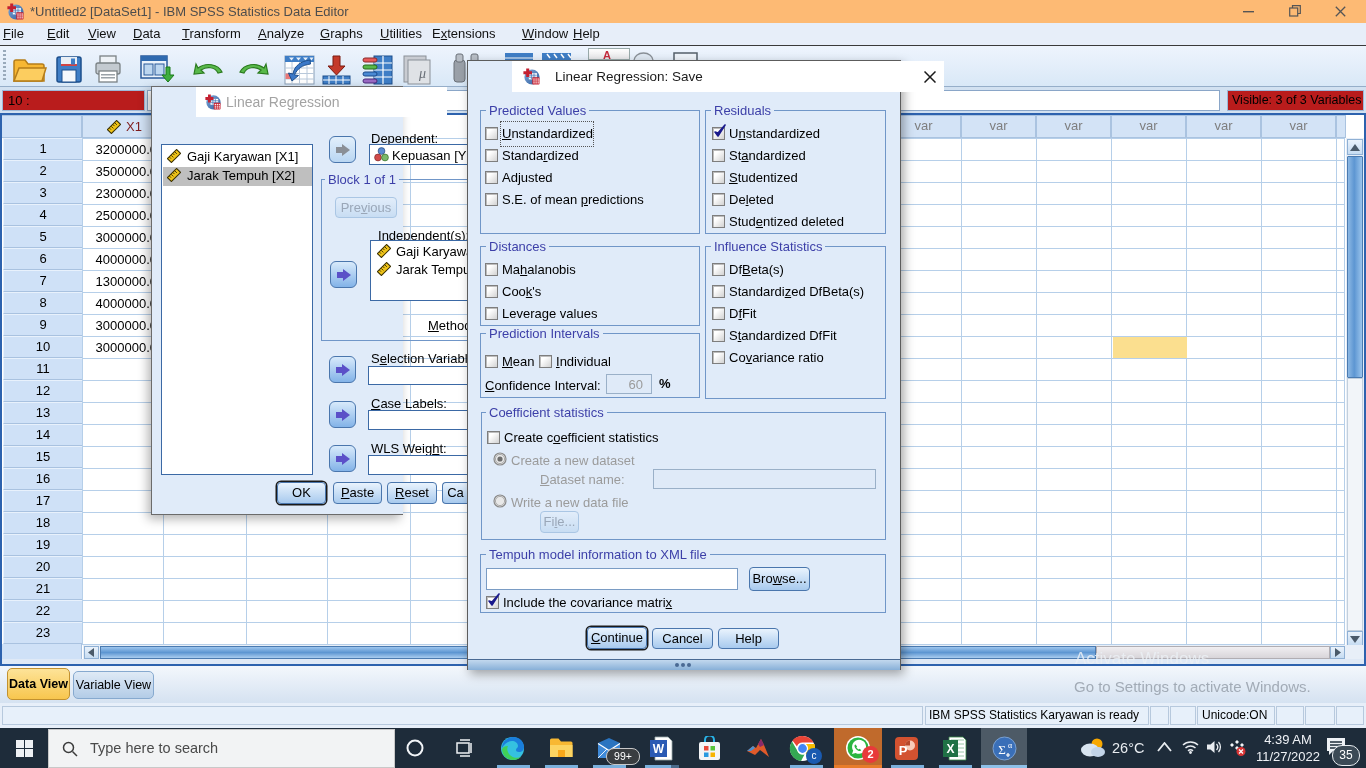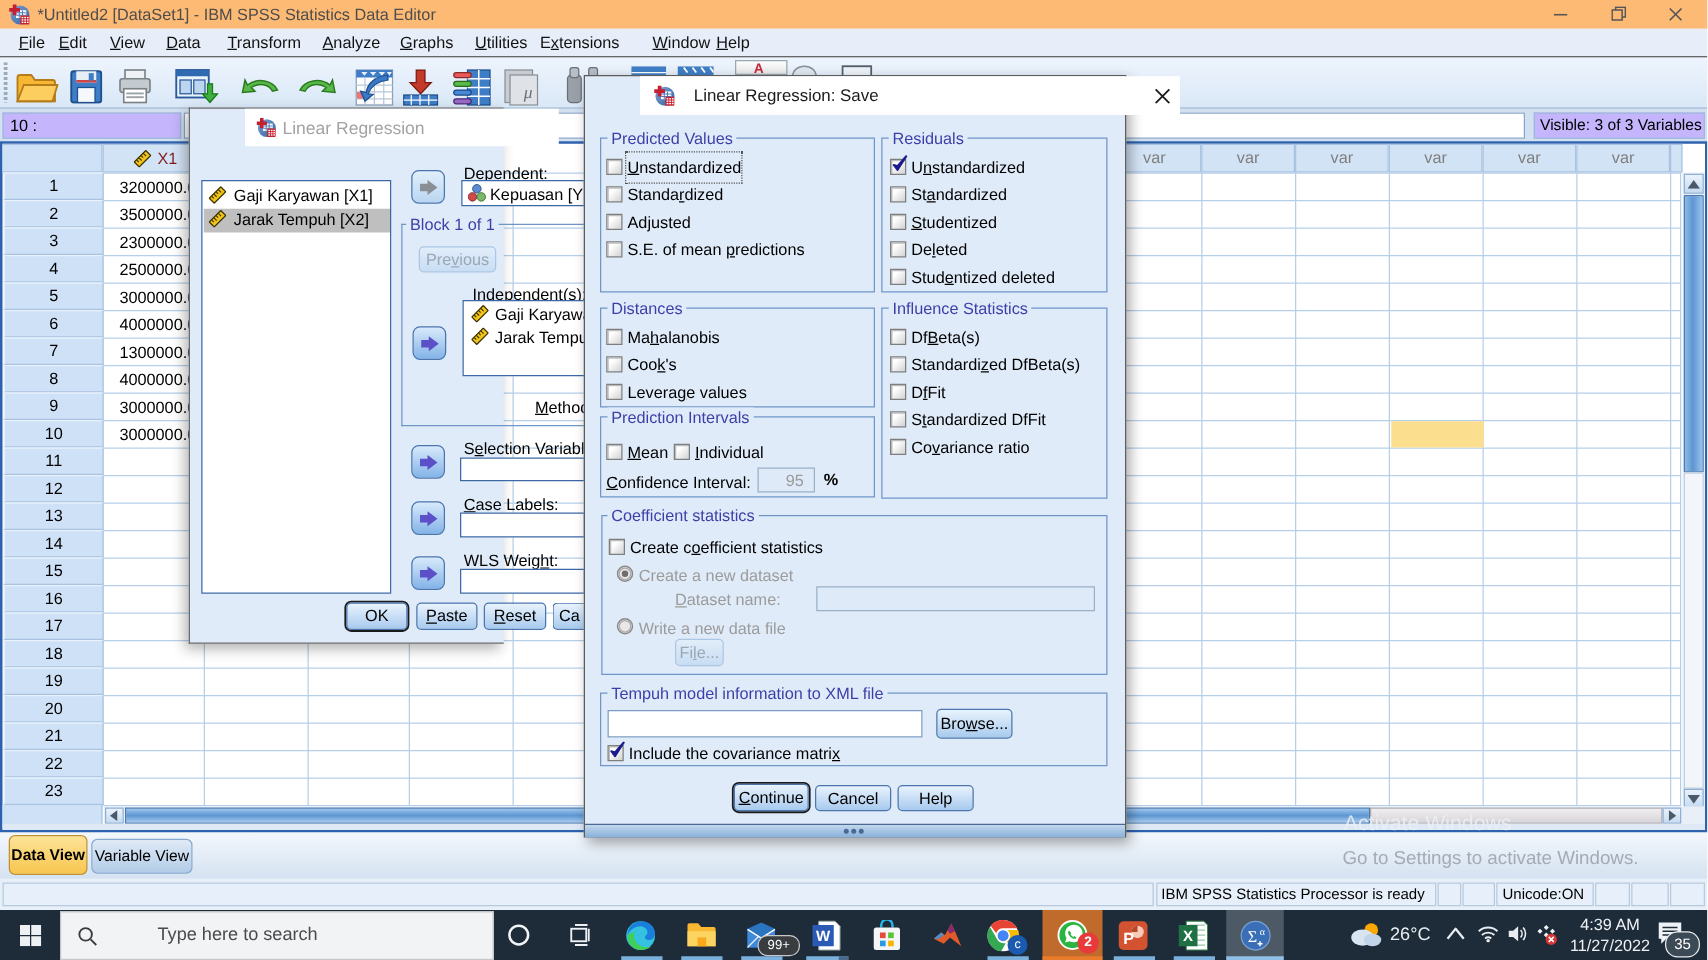--- a/index.html
+++ b/index.html
@@ -7,21 +7,21 @@
     font-family:"Liberation Sans",sans-serif;background:#e9f1fb;}
   .abs{position:absolute;}
   u{text-decoration:underline;}
   #titlebar{left:0;top:0;width:1366px;height:23px;background:#fdba74;padding-left:44px;}
   #titlebar .t{position:absolute;left:30px;top:4px;font-size:13px;color:#4d4d4d;}
   #menubar{left:0;top:23px;width:1366px;height:22px;background:#e7eef9;font-size:13px;color:#111;}
   .mi{position:absolute;top:3px;}
   #toolbar{left:0;top:46px;width:1366px;height:40px;
     background:linear-gradient(#eef4fd,#d9e8f7);border-bottom:1px solid #96aec9;box-sizing:content-box;}
   #cellref{left:0;top:87px;width:1366px;height:28px;background:#d2e1f1;}
-  .refbox{position:absolute;top:3px;height:21px;background:#c4b5fd;border:1px solid #9db8d8;box-sizing:border-box;font-size:13px;}
+  .refbox{position:absolute;top:3px;height:21px;background:#b91c1c;border:1px solid #9db8d8;box-sizing:border-box;font-size:13px;}
   .rowhdr{position:absolute;left:1px;width:80px;background:#cfe1f7;border:1px solid #a9c2e0;border-top-color:#e8f1fc;border-left-color:#e8f1fc;
     box-sizing:border-box;text-align:center;font-size:13px;color:#000;line-height:20px;}
   .varhdr{position:absolute;background:#d3e3f6;border:1px solid #aac3e0;box-sizing:border-box;
     text-align:center;color:#7e7e7e;font-size:13px;line-height:20px;}
   .gline{position:absolute;background:#b6cfe9;}
   .dcell{position:absolute;font-size:13px;color:#000;text-align:right;}
   .dlg{position:absolute;box-sizing:border-box;background:#e0ebf9;border:1px solid #6b6b6b;
     box-shadow:3px 4px 10px rgba(0,0,0,0.35);}
   .dlgtitle{position:absolute;left:0;top:0;width:100%;background:#fff;box-sizing:border-box;margin-left:44px;}
   .grp{position:absolute;border:1px solid #7096c8;box-sizing:border-box;}
@@ -76,21 +76,21 @@
       </svg>
 <svg class="abs" style="left:1289px;top:5px" width="12" height="12" viewBox="0 0 12 12">
         <rect x="0.7" y="3" width="8" height="8" fill="none" stroke="#555" stroke-width="1.2"></rect>
         <path d="M3.5 3 V0.7 H11.3 V8.5 H9" fill="none" stroke="#555" stroke-width="1.2"></path>
       </svg>
 <svg class="abs" style="left:1335px;top:6px" width="11" height="11" viewBox="0 0 11 11">
         <path d="M0.8 0.8 L10.2 10.2 M10.2 0.8 L0.8 10.2" stroke="#555" stroke-width="1.3"></path>
       </svg>
 </div>
 <div class="abs" id="menubar">
-<span class="mi" style="left:15px"><u>F</u>ile</span>
+<span class="mi" style="left:3px"><u>F</u>ile</span>
 <span class="mi" style="left:47px"><u>E</u>dit</span>
 <span class="mi" style="left:88px"><u>V</u>iew</span>
 <span class="mi" style="left:133px"><u>D</u>ata</span>
 <span class="mi" style="left:182px"><u>T</u>ransform</span>
 <span class="mi" style="left:258px"><u>A</u>nalyze</span>
 <span class="mi" style="left:320px"><u>G</u>raphs</span>
 <span class="mi" style="left:380px"><u>U</u>tilities</span>
 <span class="mi" style="left:432px">E<u>x</u>tensions</span>
 <span class="mi" style="left:522px"><u>W</u>indow</span>
 <span class="mi" style="left:573px"><u>H</u>elp</span>
@@ -306,21 +306,21 @@
 <div class="abs" style="left:7px;top:2px;width:63px;height:32px;border:1px solid #c2912f;border-radius:5px;
   background:linear-gradient(#fde398,#f8c64e);box-sizing:border-box;text-align:center;font-size:12.5px;font-weight:bold;line-height:30px;">Data View</div>
 <div class="abs" style="left:73px;top:5px;width:81px;height:28px;border:1px solid #86a9cf;border-radius:5px;
   background:linear-gradient(#dfeaf6,#b3cce7);box-sizing:border-box;text-align:center;font-size:12.5px;line-height:26px;">Variable View</div>
 <div class="abs" style="left:1074px;top:12px;font-size:15px;color:#a2abb6;">Go to Settings to activate Windows.</div>
 </div>
 <div class="abs" style="left:1075px;top:649px;font-size:17px;color:rgba(235,240,245,0.85);z-index:5;">Activate Windows</div>
 <div class="abs" id="statusbar">
 <div class="sbox" style="left:2px;width:921px;"></div>
 <div class="sbox" style="left:925px;width:224px;">
-        <span style="position:absolute;left:3px;top:1px;color:#000;">IBM SPSS Statistics Processor is ready</span>
+        <span style="position:absolute;left:3px;top:1px;color:#000;">IBM SPSS Statistics Karyawan is ready</span>
       </div>
 <div class="sbox" style="left:1150px;width:19px;"></div>
 <div class="sbox" style="left:1170px;width:26px;"></div>
 <div class="sbox" style="left:1197px;width:78px;">
         <span style="position:absolute;left:4px;top:1px;color:#000;">Unicode:ON</span>
       </div>
 <div class="sbox" style="left:1276px;width:28px;"></div>
 <div class="sbox" style="left:1305px;width:30px;"></div>
 <div class="sbox" style="left:1336px;width:28px;"></div>
 </div>
@@ -329,21 +329,21 @@
  <rect x="0" y="0" width="8" height="8" fill="#eef1f4"></rect>
         <rect x="9" y="0" width="8" height="8" fill="#eef1f4"></rect>
  <rect x="0" y="9" width="8" height="8" fill="#eef1f4"></rect>
         <rect x="9" y="9" width="8" height="8" fill="#eef1f4"></rect>
       </svg>
 <div class="abs" style="left:48px;top:1px;width:347px;height:39px;background:#f2f3f4;border:1px solid #c8c8c8;box-sizing:border-box;"></div>
 <svg class="abs" style="left:62px;top:13px" width="16" height="16" viewBox="0 0 16 16">
  <circle cx="6.5" cy="6.5" r="5" fill="none" stroke="#3b3b3b" stroke-width="1.5"></circle>
  <path d="M10.5 10.5 L15 15" stroke="#3b3b3b" stroke-width="1.5"></path>
       </svg>
-<div class="abs" style="left:90px;top:12px;font-size:14.5px;color:#4a4a4a;margin-left:36px;">Type here to search</div>
+<div class="abs" style="left:90px;top:12px;font-size:14.5px;color:#4a4a4a;">Type here to search</div>
 <svg class="abs" style="left:406px;top:11px" width="18" height="18" viewBox="0 0 18 18">
         <circle cx="9" cy="9" r="7.5" fill="none" stroke="#f2f5f8" stroke-width="2"></circle>
       </svg>
 <svg class="abs" style="left:456px;top:11px" width="18" height="18" viewBox="0 0 18 18">
  <rect x="1" y="4" width="12" height="10" fill="none" stroke="#eef1f4" stroke-width="1.5"></rect>
  <path d="M15 4 v10 M4 1 h10 M4 17 h10" stroke="#eef1f4" stroke-width="1.5"></path>
       </svg>
 <svg class="abs" style="left:500px;top:8px" width="25" height="25" viewBox="0 0 25 25">
  <circle cx="12.5" cy="12.5" r="11.5" fill="#35c1e0"></circle>
  <path d="M2 12 C2 5 8 1 13 1 c6 0 11 4 11 10 0 3 -2 5 -5 5 -2 0 -3 -1 -3 -2 0 -2 2 -2 2 -4 0 -3 -3 -5 -6 -5 -4 0 -8 3 -10 7z" fill="#1a7edb"></path>
@@ -652,21 +652,21 @@
 <div class="cb" style="left:6px;top:104px;"></div>
         <div class="lab" style="left:23px;top:103px;">Co<u>v</u>ariance ratio</div>
 </div>
 <div class="grp" style="left:12px;top:272px;width:220px;height:65px;text-decoration:underline;">
 <div class="grplbl" style="left:5px;top:-8px;">Prediction Intervals</div>
 <div class="cb" style="left:4px;top:21px;"></div>
         <div class="lab" style="left:21px;top:20px;"><u>M</u>ean</div>
 <div class="cb" style="left:58px;top:21px;"></div>
         <div class="lab" style="left:75px;top:20px;"><u>I</u>ndividual</div>
 <div class="lab" style="left:4px;top:44px;"><u>C</u>onfidence Interval:</div>
-<div class="abs" style="left:125px;top:40px;width:46px;height:20px;border:1px solid #9ab0c8;background:#dfeaf8;box-sizing:border-box;color:#9b9b9b;font-size:13px;text-align:right;"><span style="position:relative;top:2px;right:8px;">95</span></div>
+<div class="abs" style="left:125px;top:40px;width:46px;height:20px;border:1px solid #9ab0c8;background:#dfeaf8;box-sizing:border-box;color:#9b9b9b;font-size:13px;text-align:right;"><span style="position:relative;top:2px;right:8px;">60</span></div>
 <div class="lab" style="left:178px;top:42px;font-weight:bold;">%</div>
 </div>
 <div class="grp" style="left:13px;top:351px;width:405px;height:128px;">
 <div class="grplbl" style="left:4px;top:-8px;">Coefficient statistics</div>
 <div class="cb" style="left:5px;top:18px;"></div>
         <div class="lab" style="left:22px;top:17px;">Create c<u>o</u>efficient statistics</div>
 <svg class="abs" style="left:11px;top:39px" width="14" height="14" viewBox="0 0 14 14">
  <circle cx="7" cy="7" r="6" fill="#e8e8e8" stroke="#8a8a8a" stroke-width="1.2"></circle>
  <circle cx="7" cy="7" r="4.6" fill="none" stroke="#aaa" stroke-width="1"></circle>
  <circle cx="7" cy="7" r="2.6" fill="#6e6e6e"></circle>

